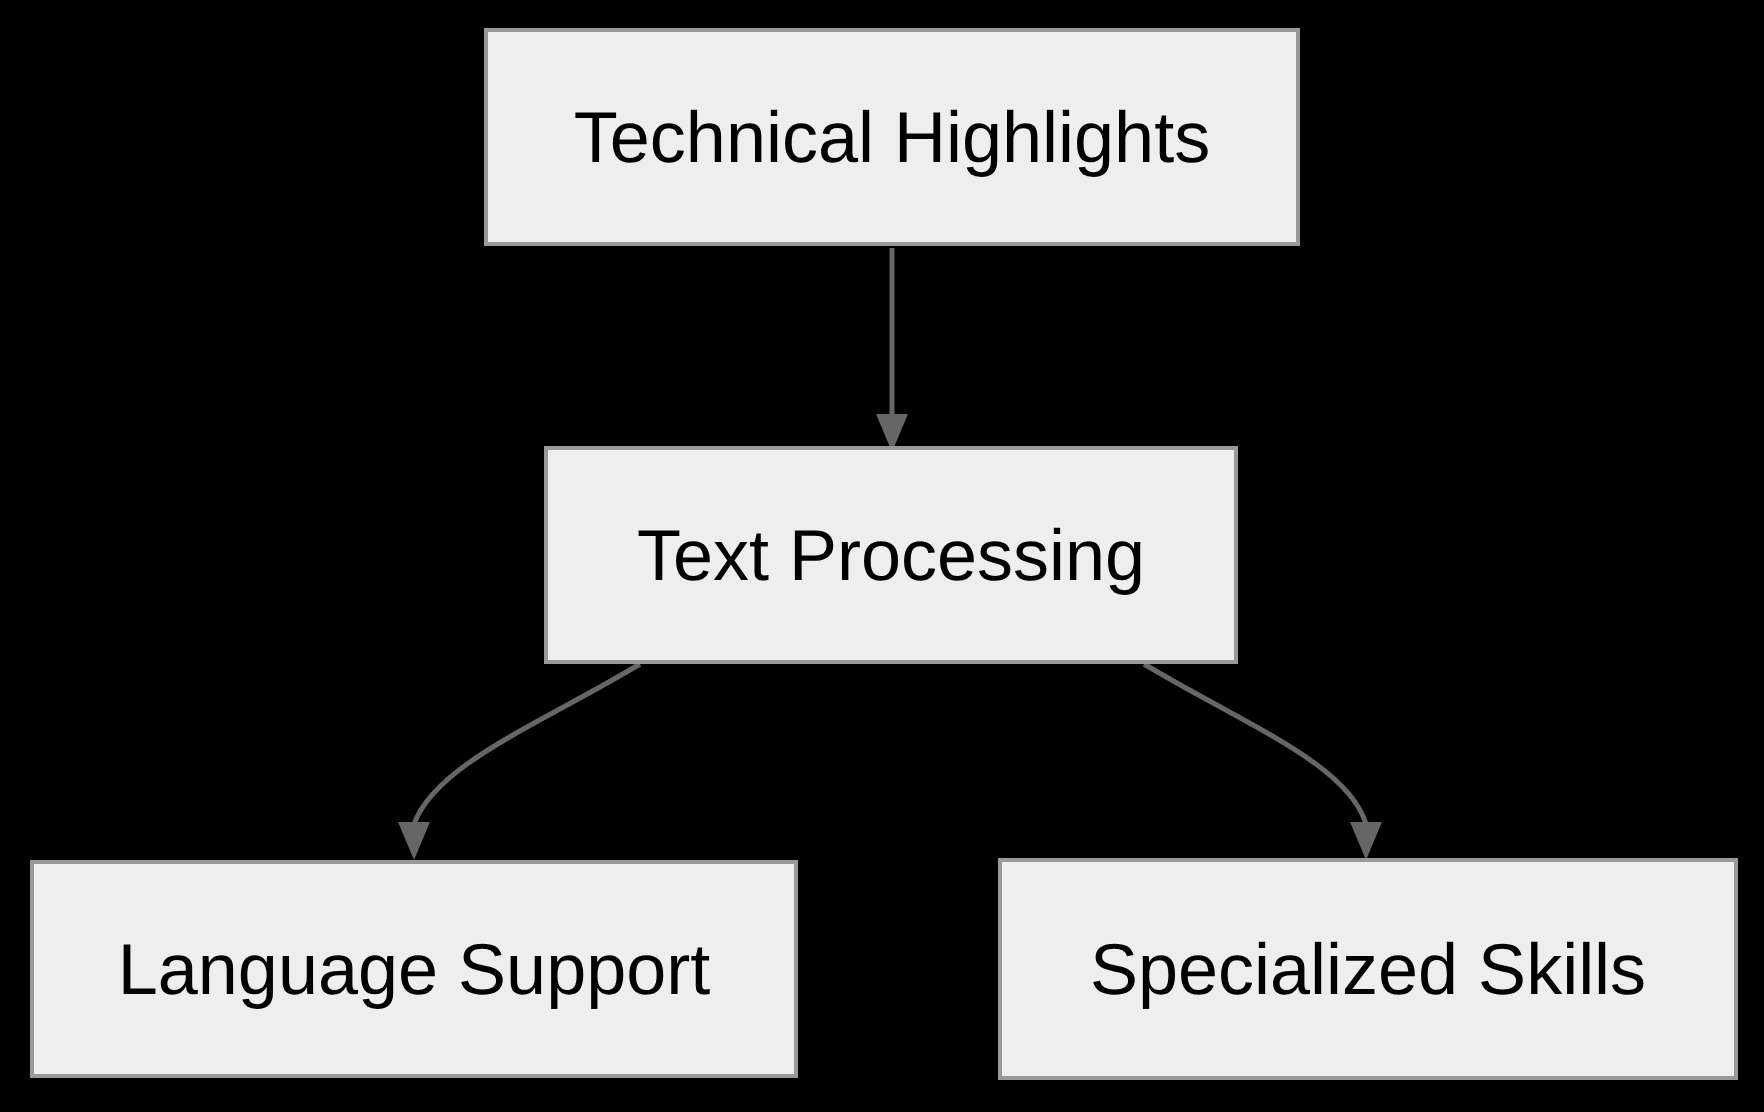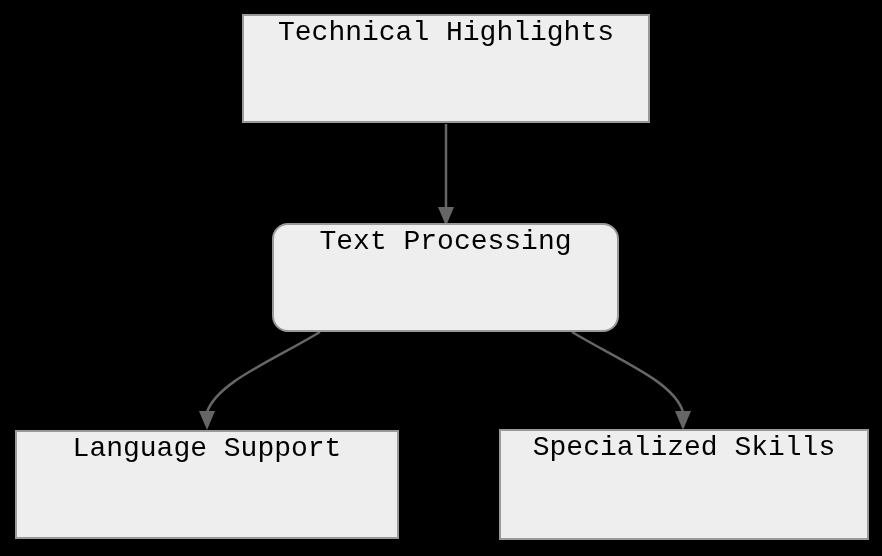--- a/index.html
+++ b/index.html
@@ -14,30 +14,30 @@
     background: var(--bg, #000000);
     font-family: "Liberation Sans", sans-serif;
     overflow: hidden;
   }
   .node {
     position: absolute;
     background: var(--node-fill, #eeeeee);
     border: 2px solid var(--node-border, #999999);
     box-sizing: border-box;
     display: flex;
+    align-items: center;
     justify-content: center;
     color: var(--node-text, #000000);
-    font-size: 28px;
+    font-size: 36px;
     line-height: 1.2;
     text-align: center;
     white-space: nowrap;
-    font-family: Liberation Mono, monospace;
   }
   .node-top    { left: 242px; top: 14px;  width: 408px; height: 109px; }
-  .node-mid    { left: 272px; top: 223px; width: 347px; height: 109px; border-radius: 16px; }
+  .node-mid    { left: 272px; top: 223px; width: 347px; height: 109px; }
   .node-bl     { left: 15px;  top: 430px; width: 384px; height: 109px; }
   .node-br     { left: 499px; top: 429px; width: 370px; height: 111px; }
   .edges {
     position: absolute;
     left: 0;
     top: 0;
     width: 882px;
     height: 556px;
     pointer-events: none;
   }

